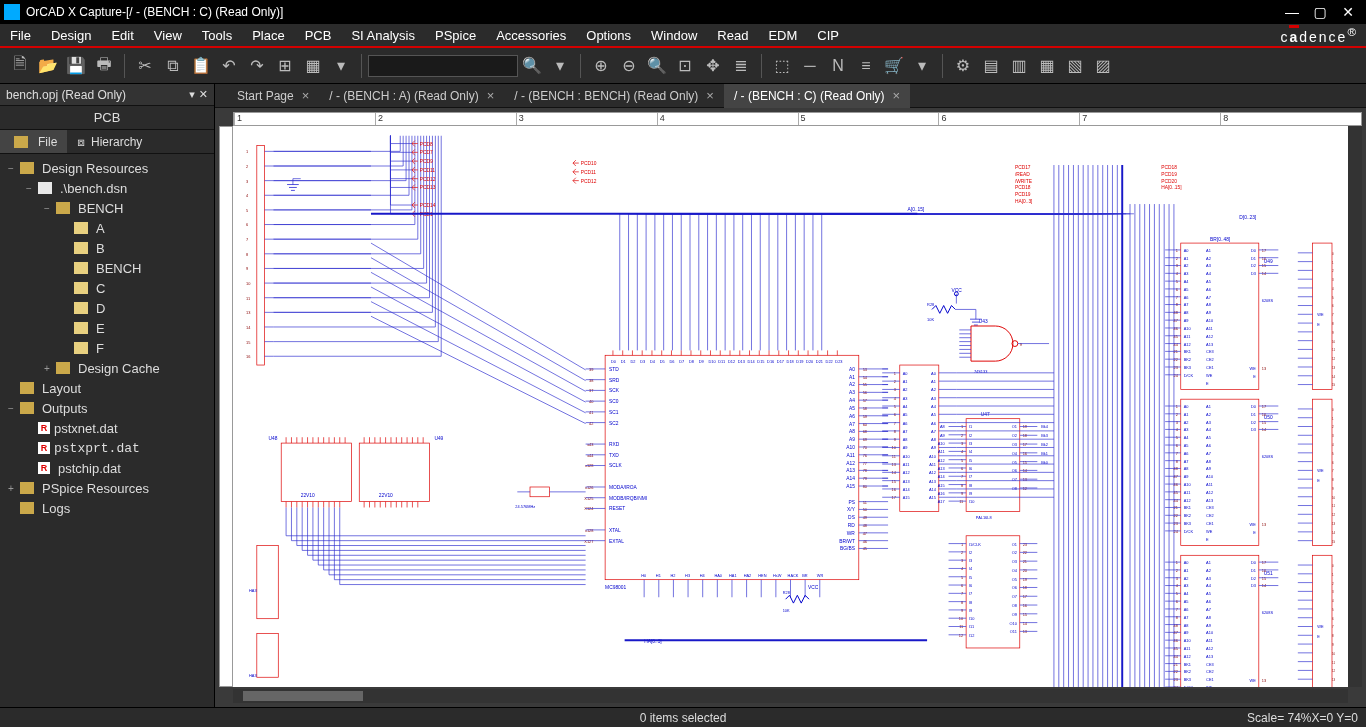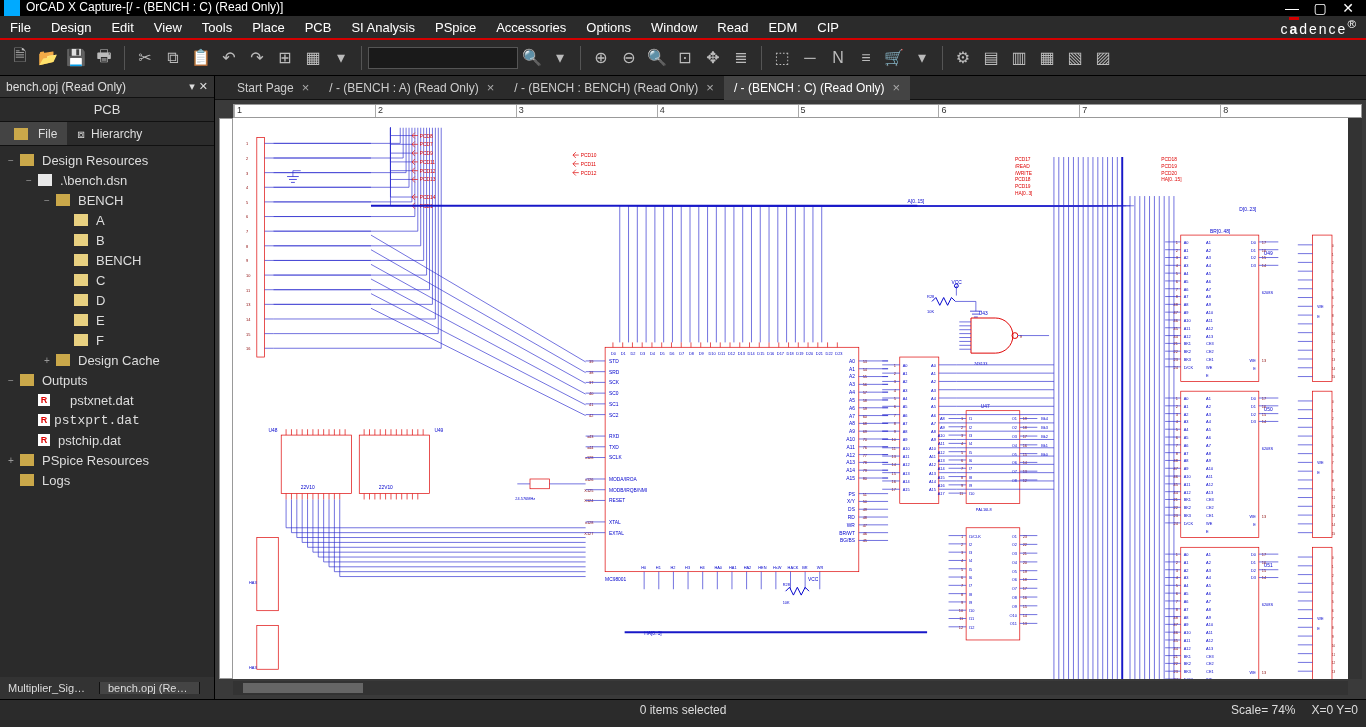--- a/index.html
+++ b/index.html
@@ -1,17 +1,17 @@
 <!DOCTYPE html>
 <html><head>
 <meta charset="utf-8">
 <style>
 * { margin: 0; padding: 0; box-sizing: border-box; font-family: "Segoe UI", Arial, sans-serif; }
 html, body { width: 1366px; height: 727px; overflow: hidden; background: #2b2b2b; color: #ddd; }
-.titlebar { height: 16px; background: #000; display: flex; padding: 0 4px; font-size: 12px; }
+.titlebar { height: 24px; background: #000; display: flex; align-items: center; padding: 0 4px; font-size: 12px; }
 .titlebar .icon { width: 16px; height: 16px; background: #0af; margin-right: 6px; }
 .titlebar .title { flex: 1; color: #fff; }
 .titlebar .winbtn { width: 28px; text-align: center; color: #fff; font-size: 14px; }
 .menubar { height: 24px; background: #2b2b2b; display: flex; align-items: center; border-bottom: 2px solid #d40000; font-size: 13px; }
 .menubar .mi { padding: 0 10px; color: #fff; }
 .brand { margin-left: auto; margin-right: 8px; color: #fff; font-size: 14px; letter-spacing: 2px; }
 .brand b { border-top: 3px solid #d40000; padding-top: 1px; }
 .toolbar { height: 36px; background: #2b2b2b; border-bottom: 1px solid #000; display: flex; align-items: center; padding: 0 6px; }
 .tbtn { width: 24px; height: 24px; margin: 0 2px; color: #bbb; display: flex; align-items: center; justify-content: center; font-size: 16px; }
 .sep { width: 1px; height: 24px; background: #555; margin: 0 6px; }
@@ -44,21 +44,21 @@
 .ruler-h { height:14px; background:#fff; border:1px solid #999; margin-left:14px; display:flex; font-size:9px; color:#333; }
 .ruler-h div { flex:1; border-left:1px solid #aaa; padding-left:2px; }
 .ruler-v { position:absolute; left:4px; top:18px; bottom:20px; width:14px; background:#fff; border:1px solid #999; font-size:9px; color:#333; writing-mode: vertical-rl; }
 .schem { position:absolute; left:18px; right:18px; top:18px; bottom:20px; background:#fff; overflow:hidden; }
 .schem svg { width:100%; height:100%; }
 .hscroll { position:absolute; left:18px; right:18px; bottom:4px; height:14px; background:#333; }
 .hscroll .thumb { position:absolute; left:10px; width:120px; top:2px; bottom:2px; background:#666; }
 .vscroll { position:absolute; right:4px; top:18px; bottom:20px; width:14px; background:#333; }
 .statusbar { height:20px; background:#2b2b2b; border-top:1px solid #000; display:flex; align-items:center; font-size:12px; color:#ddd; padding:0 8px; }
 .statusbar .ctr { position:absolute; left:50%; transform:translateX(-50%); }
-.statusbar .right { margin-left:auto; display:flex; gap:16px; }
+.statusbar .right { margin-left:auto; display:flex; }
 text { font-family: Arial; }
 </style>
 </head>
 <body>
 
 <div class="titlebar">
   <div class="icon"></div>
   <div class="title">OrCAD X Capture-[/ - (BENCH : C) (Read Only)]</div>
   <div class="winbtn">—</div>
   <div class="winbtn">▢</div>
@@ -195,28 +195,33 @@
           <span class="tw"></span>
           <span class="fold page"></span>
           <span style="margin-left: 4px;">F</span>
         </div>
         <div class="treerow" style="padding-left: 42px;">
           <span class="tw">+</span>
           <span class="fold"></span>
           <span style="margin-left: 4px;">Design Cache</span>
         </div>
         <div class="treerow" style="padding-left: 6px;">
+          <span class="tw"></span>
+          <span class="fold"></span>
+          <span style="margin-left: 4px;">Layout</span>
+        </div>
+        <div class="treerow" style="padding-left: 6px;">
           <span class="tw">−</span>
           <span class="fold"></span>
           <span style="margin-left: 4px;">Outputs</span>
         </div>
         <div class="treerow" style="padding-left: 24px;">
           <span class="tw"></span>
           <span class="fold rep">R</span>
-          <span style="margin-left: 16px; text-align: right;">pstxnet.dat</span>
+          <span style="margin-left: 0; text-align: right;">pstxnet.dat</span>
         </div>
         <div class="treerow" style="padding-left: 24px;">
           <span class="tw"></span>
           <span class="fold rep">R</span>
           <span style="margin-left: 0; font-family: Liberation Mono, monospace;">pstxprt.dat</span>
         </div>
         <div class="treerow" style="padding-left: 24px;">
           <span class="tw"></span>
           <span class="fold rep">R</span>
           <span style="margin-left: 4px;">pstchip.dat</span>
@@ -225,24 +230,20 @@
           <span class="tw">+</span>
           <span class="fold"></span>
           <span style="margin-left: 4px;">PSpice Resources</span>
         </div>
         <div class="treerow" style="">
           <span class="tw"></span>
           <span class="fold"></span>
           <span style="margin-left: 4px;">Logs</span>
         </div>
       </div>
-    <div class="bottabs">
-      <div class="bt">Multiplier_Sig_p…</div>
-      <div class="bt active">bench.opj (Read…</div>
-    </div>
   </div>
 
   <div class="content">
     <div class="doctabs" id="doctabs">
         <div class="doctab">
           <span>Start Page</span>
           <span class="x">×</span>
         </div>
         <div class="doctab">
           <span>/ - (BENCH : A) (Read Only)</span>

